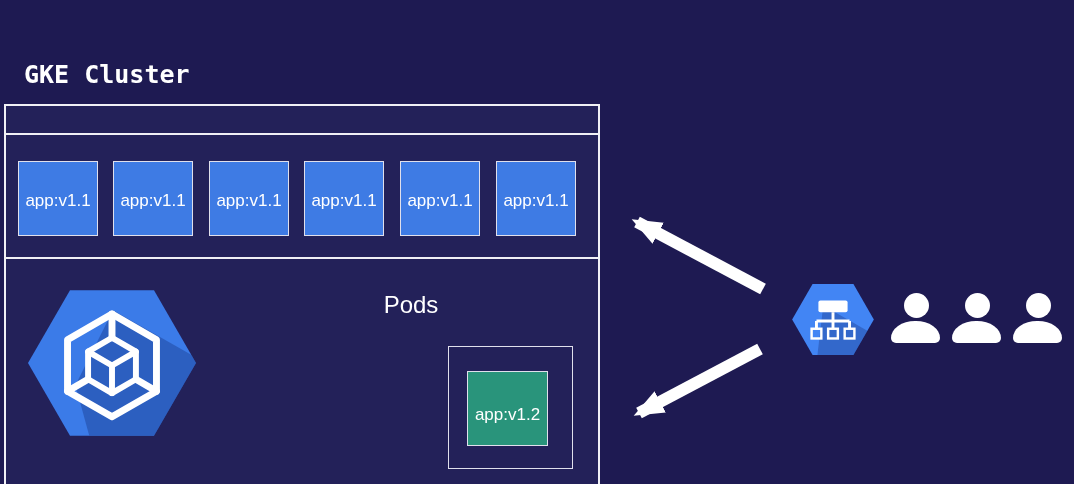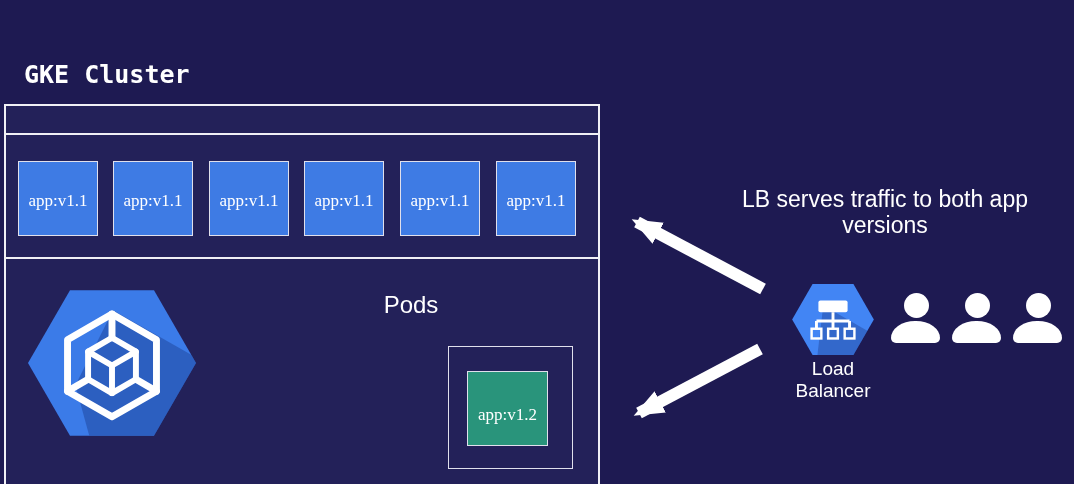--- a/index.html
+++ b/index.html
@@ -55,23 +55,23 @@
     top: 115px;
     width: 80px; height: 75px;
     border: 1.5px solid var(--c-pod_border);
     display: flex;
     align-items: center;
     justify-content: center;
     font-size: 17px;
     color: var(--c-white);
     white-space: nowrap;
   }
-  .pod-blue  { background: var(--c-pod_blue);  padding-top: 4px; font-family: Liberation Serif, serif; }
+  .pod-blue  { background: var(--c-pod_blue);  padding-top: 4px; }
   .pod-green { background: var(--c-pod_green); padding-top: 13px;
-               left: 467px; top: 325px; width: 81px; height: 75px; font-family: Liberation Serif, serif; }
+               left: 467px; top: 325px; width: 81px; height: 75px; }
 
   .pods-label {
     left: 361px; top: 245px; width: 100px;
     text-align: center;
     font-size: 24px;
   }
 
   .engine-label {
     left: 16px; top: 398px; width: 190px;
     text-align: center;
@@ -166,21 +166,20 @@
   <svg class="abs arrows-overlay" width="1074" height="484" viewBox="0 0 1074 484">
     <defs>
       <marker id="ah" markerUnits="userSpaceOnUse" markerWidth="34" markerHeight="32" refX="24" refY="16" orient="auto">
         <polygon points="0,4 30,16 0,28" fill="var(--c-white,#FFFFFF)"></polygon>
       </marker>
     </defs>
     <line x1="763" y1="243" x2="637" y2="176" stroke="var(--c-white,#FFFFFF)" stroke-width="12" marker-end="url(#ah)"></line>
     <line x1="760" y1="303" x2="639" y2="367" stroke="var(--c-white,#FFFFFF)" stroke-width="12" marker-end="url(#ah)"></line>
   </svg>
 
-  <div class="abs annotation">LB serves traffic to both app versions</div>
 
   <svg class="abs" style="left:792px; top:238px;" width="82" height="71" viewBox="0 0 84 73">
     <defs>
       <clipPath id="lbClip">
         <polygon points="0,36.5 21,0 63,0 84,36.5 63,73 21,73"></polygon>
       </clipPath>
     </defs>
     <polygon points="0,36.5 21,0 63,0 84,36.5 63,73 21,73" fill="var(--c-lb_hex_blue,#4285F4)"></polygon>
     <polygon points="32,22 84,52 84,73 26,73" fill="var(--c-hex_shadow,#16337D)" opacity="0.35" clip-path="url(#lbClip)"></polygon>
     <g>
@@ -192,21 +191,20 @@
         <line x1="42" y1="38" x2="42" y2="46"></line>
         <line x1="59" y1="38" x2="59" y2="46"></line>
       </g>
       <g stroke="var(--c-white,#FFFFFF)" stroke-width="2.5" fill="none">
         <rect x="20" y="46" width="10" height="10"></rect>
         <rect x="37" y="46" width="10" height="10"></rect>
         <rect x="54" y="46" width="10" height="10"></rect>
       </g>
     </g>
   </svg>
-  <div class="abs lb-label">Load Balancer</div>
 
   <div class="abs user user-1">
     <div class="head"></div>
     <div class="torso"></div>
   </div>
   <div class="abs user user-2">
     <div class="head"></div>
     <div class="torso"></div>
   </div>
   <div class="abs user user-3">

